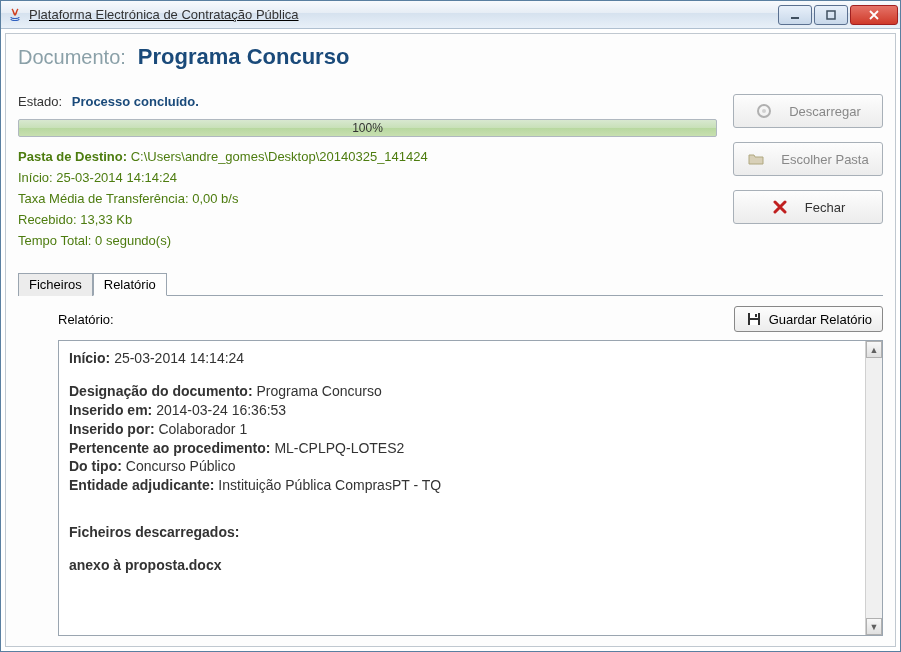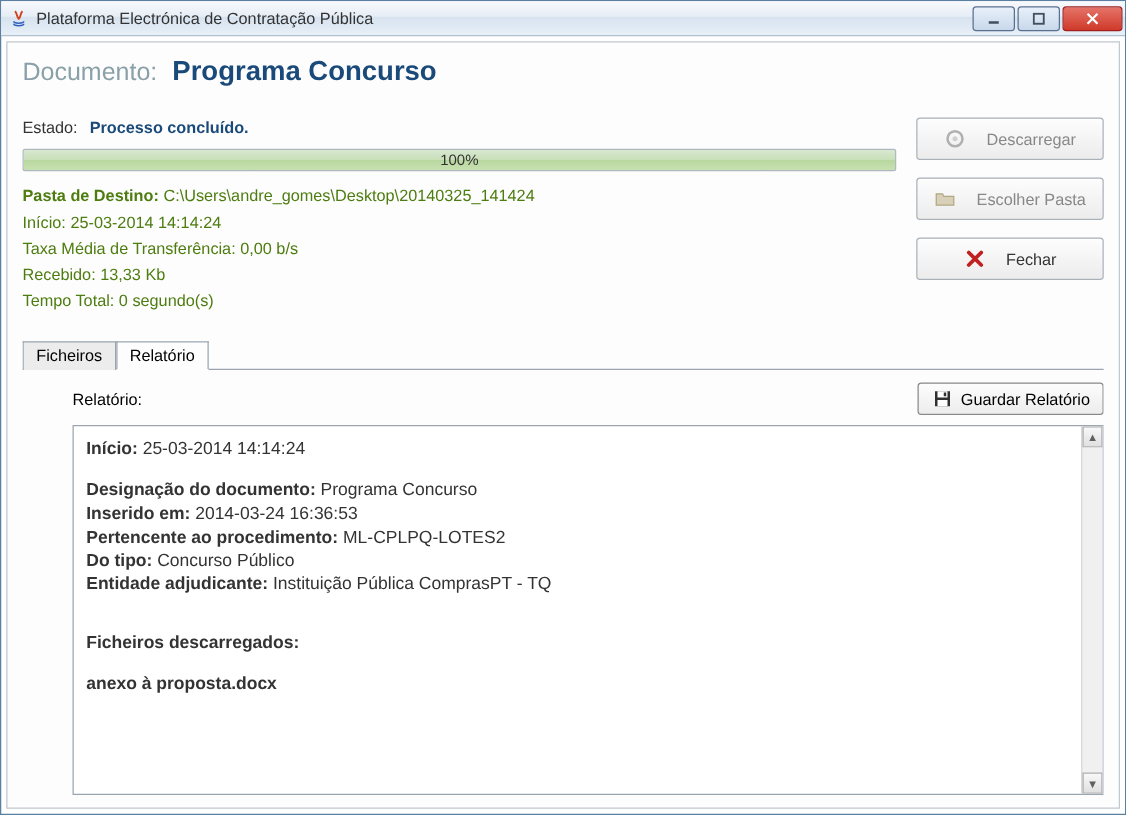--- a/index.html
+++ b/index.html
@@ -19,20 +19,21 @@
       display: flex;
       flex-direction: column;
     }
     .titlebar {
       height: 28px;
       background: linear-gradient(to bottom, #f8fafd 0%, #e6edf5 45%, #d6e2ef 46%, #e8f0f8 100%);
       border-bottom: 1px solid #b0c0d0;
       display: flex;
       align-items: center;
       padding: 0 2px 0 6px;
+      text-decoration: underline;
     }
     .title-icon {
       width: 16px;
       height: 16px;
       margin-right: 6px;
       display: inline-flex;
       align-items: center;
       justify-content: center;
     }
     .title-text {
@@ -318,20 +319,21 @@
             </span>
             <span>Guardar Relatório</span>
           </div>
         </div>
         <div class="report-box">
           <div class="report-scroll">
             <p><strong>Início:</strong> <span>25-03-2014 14:14:24</span></p>
             <div class="spacer"></div>
             <p><strong>Designação do documento:</strong> <span>Programa Concurso</span></p>
             <p><strong>Inserido em:</strong> <span>2014-03-24 16:36:53</span></p>
+            <p><strong>Inserido por:</strong> <span>Colaborador 1</span></p>
             <p><strong>Pertencente ao procedimento:</strong> <span>ML-CPLPQ-LOTES2</span></p>
             <p><strong>Do tipo:</strong> <span>Concurso Público</span></p>
             <p><strong>Entidade adjudicante:</strong> <span>Instituição Pública ComprasPT - TQ</span></p>
             <div class="spacer"></div>
             <div class="spacer"></div>
             <p><strong>Ficheiros descarregados:</strong></p>
             <div class="spacer"></div>
             <p><strong>anexo à proposta.docx</strong></p>
           </div>
           <div class="scrollbar">

